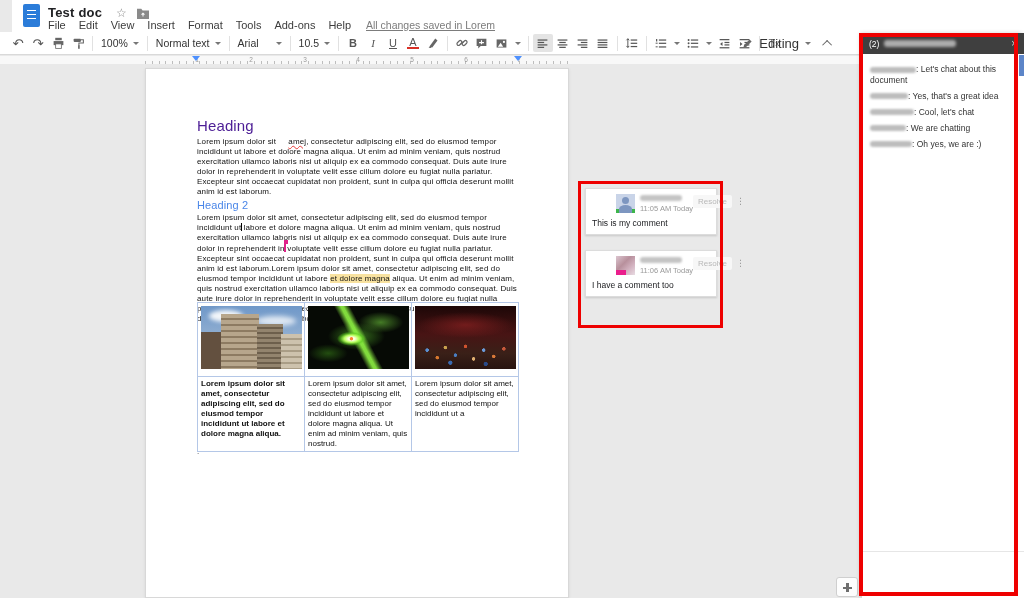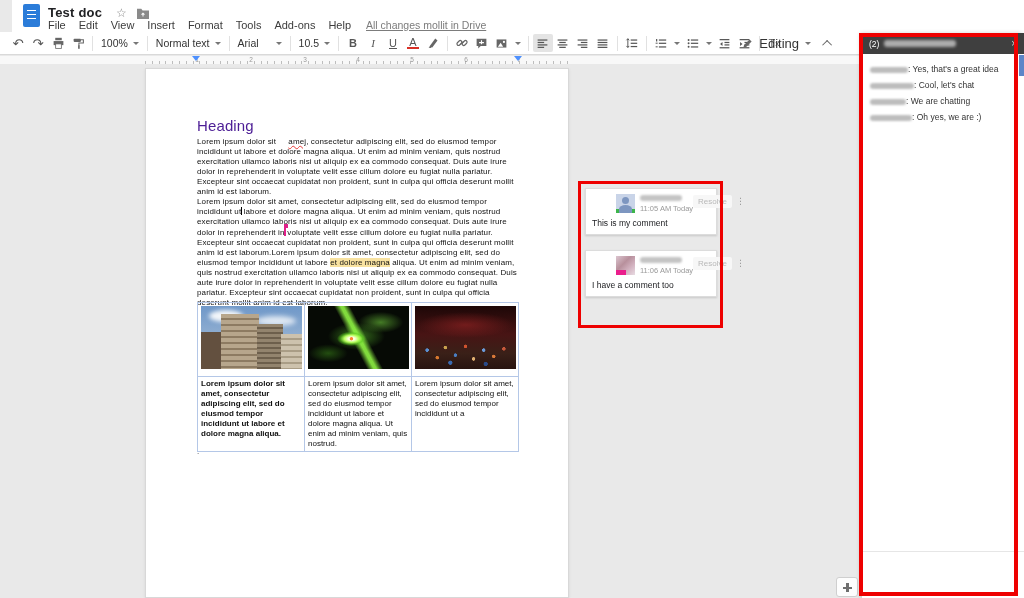--- a/index.html
+++ b/index.html
@@ -180,21 +180,21 @@
   </div>
   <div class="menubar">
     <span class="mitem">File</span>
     <span class="mitem">Edit</span>
     <span class="mitem">View</span>
     <span class="mitem">Insert</span>
     <span class="mitem">Format</span>
     <span class="mitem">Tools</span>
     <span class="mitem">Add-ons</span>
     <span class="mitem">Help</span>
-    <span class="save-status">All changes mollit in Drive</span>
+    <span class="save-status">All changes saved in Lorem</span>
   </div>
 </div>
 
 <div class="toolbar">
   <span class="tbtn">
       <span class="tglyph">↶</span>
     </span>
   <span class="tbtn">
       <span class="tglyph">↷</span>
     </span>
@@ -399,20 +399,21 @@
   <span class="rnum" style="left:519px">7</span>
   <span class="rmark" style="left:192px"></span>
   <span class="rmark" style="left:514px"></span>
 </div>
 
 <div class="canvas">
   <div class="page">
     <div class="content">
       <div class="h1">Heading</div>
       <p><span>Lorem ipsum dolor sit </span><span class="misspell">amej</span><span>, consectetur adipiscing elit, sed do eiusmod tempor incididunt ut labore et dolore magna aliqua. Ut enim ad minim veniam, quis nostrud exercitation ullamco laboris nisi ut aliquip ex ea commodo consequat. Duis aute irure dolor in reprehenderit in voluptate velit esse cillum dolore eu fugiat nulla pariatur. Excepteur sint occaecat cupidatat non proident, sunt in culpa qui officia deserunt mollit anim id est laborum.</span></p>
+      <div class="h2">Heading 2</div>
       <p><span>Lorem ipsum dolor sit amet, consectetur adipiscing elit, sed do eiusmod tempor incididunt ut</span><span class="caret"></span><span> labore et dolore magna aliqua. Ut enim ad minim veniam, quis nostrud exercitation ullamco laboris nisi ut aliquip ex ea commodo consequat. Duis aute irure dolor in reprehenderit in</span><span class="collab-caret"></span><span> voluptate velit esse cillum dolore eu fugiat nulla pariatur. Excepteur sint occaecat cupidatat non proident, sunt in culpa qui officia deserunt mollit anim id est laborum.Lorem ipsum dolor sit amet, consectetur adipiscing elit, sed do eiusmod tempor incididunt ut labore </span><span class="hl">et dolore magna</span><span> aliqua. Ut enim ad minim veniam, quis nostrud exercitation ullamco laboris nisi ut aliquip ex ea commodo consequat. Duis aute irure dolor in reprehenderit in voluptate velit esse cillum dolore eu fugiat nulla pariatur. Excepteur sint occaecat cupidatat non proident, sunt in culpa qui officia deserunt mollit anim id est laborum.</span></p>
     </div>
 
     <table class="doc-table">
       <tbody>
           <tr class="imgrow">
         <td>
           <div class="timg ph-building">
             <div class="cloud1"></div>
                 <div class="cloud2"></div>
@@ -471,20 +472,21 @@
 <div class="ann-rect" style="left:578px; top:181px; width:145px; height:147px;"></div>
 <div class="ann-rect" style="left:859px; top:33px; width:159px; height:563px; border-width:4px;"></div>
 
 <div class="chat-panel">
   <div class="chat-header">
     <span class="chat-count">(2)</span>
     <span class="chat-name-blur"></span>
     <span class="chat-close">×</span>
   </div>
   <div class="chat-body">
+    <div class="chat-msg"><span class="nblur" style="width:46px"></span><span>: </span><span>Let's chat about this document</span></div>
     <div class="chat-msg"><span class="nblur" style="width:38px"></span><span>: </span><span>Yes, that's a great idea</span></div>
     <div class="chat-msg"><span class="nblur" style="width:44px"></span><span>: </span><span>Cool, let's chat</span></div>
     <div class="chat-msg"><span class="nblur" style="width:36px"></span><span>: </span><span>We are chatting</span></div>
     <div class="chat-msg"><span class="nblur" style="width:42px"></span><span>: </span><span>Oh yes, we are :)</span></div>
   </div>
   <div class="chat-divider"></div>
 </div>
 <div class="chat-scroll-thumb"></div>
 
 <div class="explore-btn"></div>

